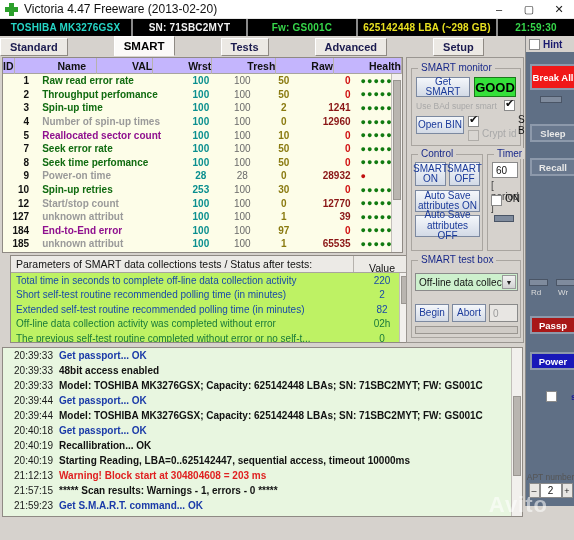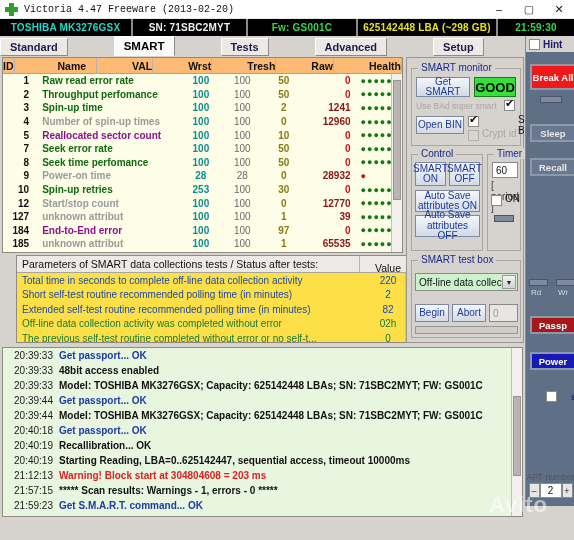--- a/index.html
+++ b/index.html
@@ -27,21 +27,21 @@
   .tb-icon {
     width: 15px; height: 15px; margin-left: 4px; margin-right: 5px;
     position: relative;
   }
   .tb-icon::before, .tb-icon::after {
     content:""; position:absolute; background:#2ca02c;
   }
   .tb-icon::before { left:5px; top:1px; width:5px; height:13px; }
   .tb-icon::after  { left:1px; top:5px; width:13px; height:5px; }
   .tb-title {
-    font-size: 10px; color: #111; white-space: nowrap; font-family: Liberation Mono, monospace;
+    font-size: 12px; color: #111; white-space: nowrap;
   }
   .tb-buttons { margin-left: auto; display: flex; height:19px; }
   .tb-btn {
     width: 30px; height: 19px; display:flex; align-items:center; justify-content:center;
     font-size: 11px; color:#222; line-height:1;
   }
 
   
   .infobar {
     position:absolute; left:0; top:19px; width:574px; height:17px;
@@ -105,21 +105,21 @@
   .chkbox.dim { background:#d9d6d2; border-color:#b0ada9; }
   .hint-lab { font-size:10px; color:#1a1a6e; font-weight:bold; }
 
   
   .smart-table {
     position:absolute; left:2px; top:57px; width:401px; height:196px;
     background:#fdfde8; border:1px solid #8f8a84;
     overflow:hidden;
   }
   .st-head {
-    display:flex; height:16px; background:#fdba74;
+    display:flex; height:16px; background:#c4b5fd;
     border-bottom:1px solid #a8a49f;
     gap:35px;
   }
   .st-head div {
     font-size:10.5px; font-weight:bold; color:#111;
     display:flex; align-items:center; justify-content:center;
     border-right:1px solid #b6b2ad; height:16px;
   }
   .c-id  { width:34px; }
   .c-nm  { width:160px; justify-content:flex-start !important; padding-left:8px; }
@@ -152,22 +152,22 @@
     position:absolute; right:0; top:16px; width:11px; bottom:0;
     background:#f2f0ed; border-left:1px solid #c3bfba;
   }
   .st-thumb {
     position:absolute; left:1px; top:6px; width:8px; height:120px;
     background:#b9b5b0; border:1px solid #9a9691;
   }
 
   
   .param-table {
-    position:absolute; left:16px; top:255px; width:401px; height:88px;
-    background:#fde047; border:1px solid #8f8a84; overflow:hidden;
+    position:absolute; left:10px; top:255px; width:401px; height:88px;
+    background:#bef264; border:1px solid #8f8a84; overflow:hidden;
   }
   .pt-head { display:flex; height:17px; background:#eceae6; border-bottom:1px solid #a8a49f; }
   .pt-head .pc-desc {
     flex:1; font-size:10.5px; color:#111; display:flex; align-items:center;
     padding-left:5px; border-right:1px solid #b6b2ad;
   }
   .pt-head .pc-val {
     width:56px; font-size:10.5px; color:#111; display:flex; align-items:center;
     justify-content:center;
     margin-top:8px;

